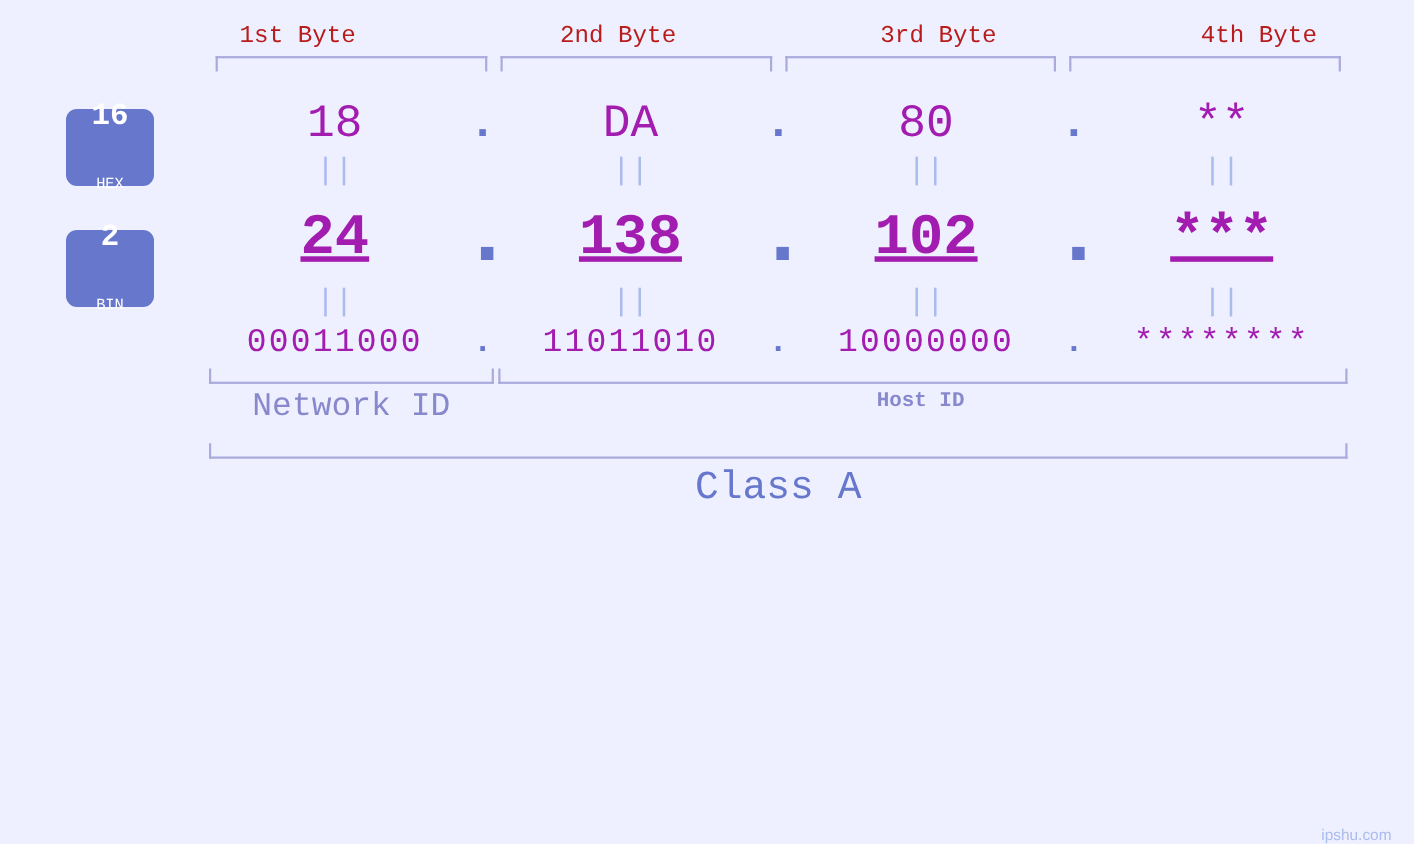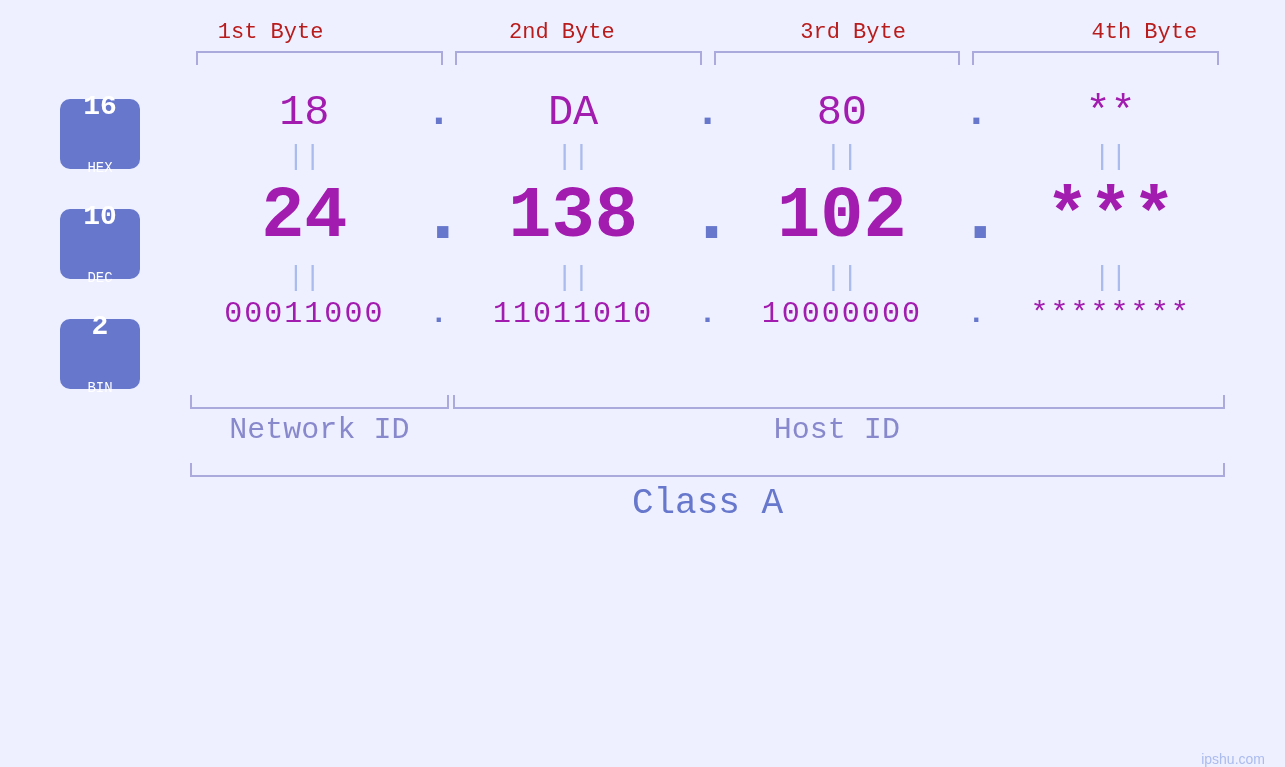--- a/index.html
+++ b/index.html
@@ -121,22 +121,23 @@
       text-align: center;
       color: #a21caf;
     }
 
     .cell-value {
       font-size: 42px;
       font-weight: normal;
     }
 
     .cell-value.large {
-      font-size: 72px;
+      font-size: 52px;
       font-weight: bold;
+      text-decoration: underline;
     }
 
     .cell-value.binary {
       font-size: 30px;
       font-weight: normal;
       letter-spacing: 2px;
     }
 
     .dot {
       color: #6677cc;
@@ -216,22 +217,23 @@
       text-align: center;
       color: #8888cc;
       font-size: 30px;
       font-family: 'Courier New', Courier, monospace;
     }
 
     .host-id-label {
       flex: 1;
       text-align: center;
       color: #8888cc;
-      font-size: 30px;
+      font-size: 19px;
       font-family: 'Courier New', Courier, monospace;
+      font-weight: bold;
     }
 
     
     .class-bar {
       width: calc(100% - 130px);
       margin-left: 130px;
       margin-top: 16px;
     }
 
     .class-bar-border {
@@ -287,24 +289,20 @@
   </div>
 
   <div class="content-area">
 
     <div class="base-labels">
       <div class="base-badge">
         <span class="base-number">16</span>
         <span class="base-name">HEX</span>
       </div>
       <div class="base-badge">
-        <span class="base-number">10</span>
-        <span class="base-name">DEC</span>
-      </div>
-      <div class="base-badge">
         <span class="base-number">2</span>
         <span class="base-name">BIN</span>
       </div>
     </div>
 
     <div class="rows-container">
 
       <div class="data-row">
         <div class="cell">
           <span class="cell-value">18</span>

